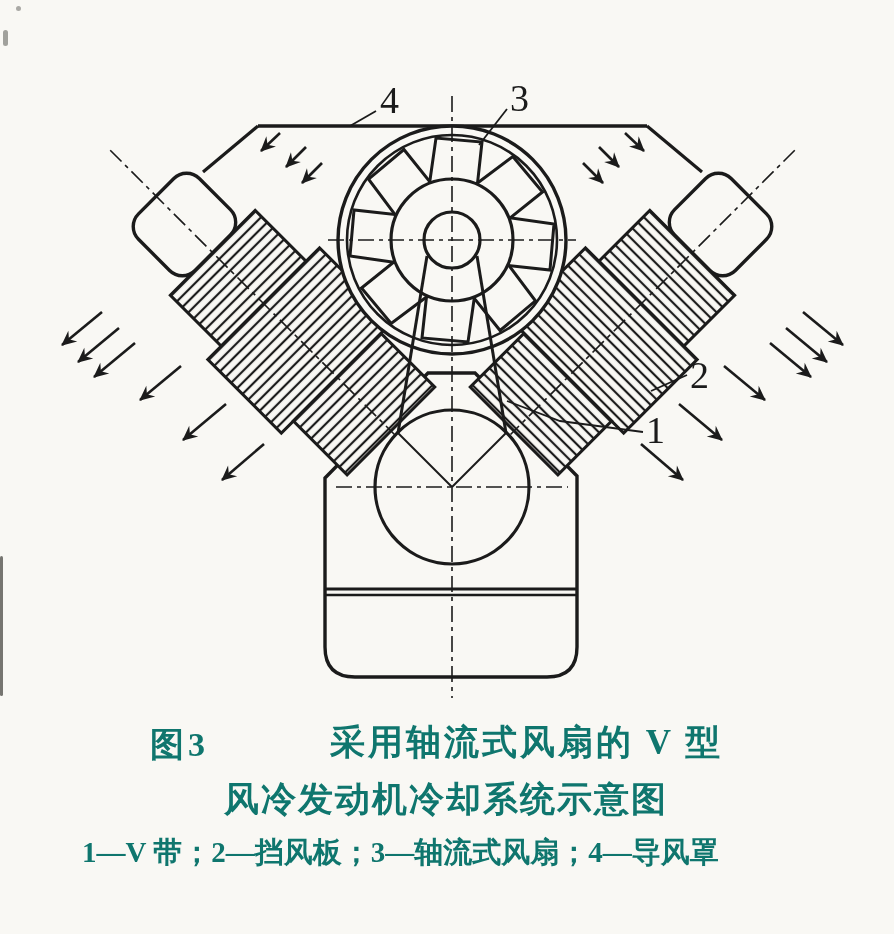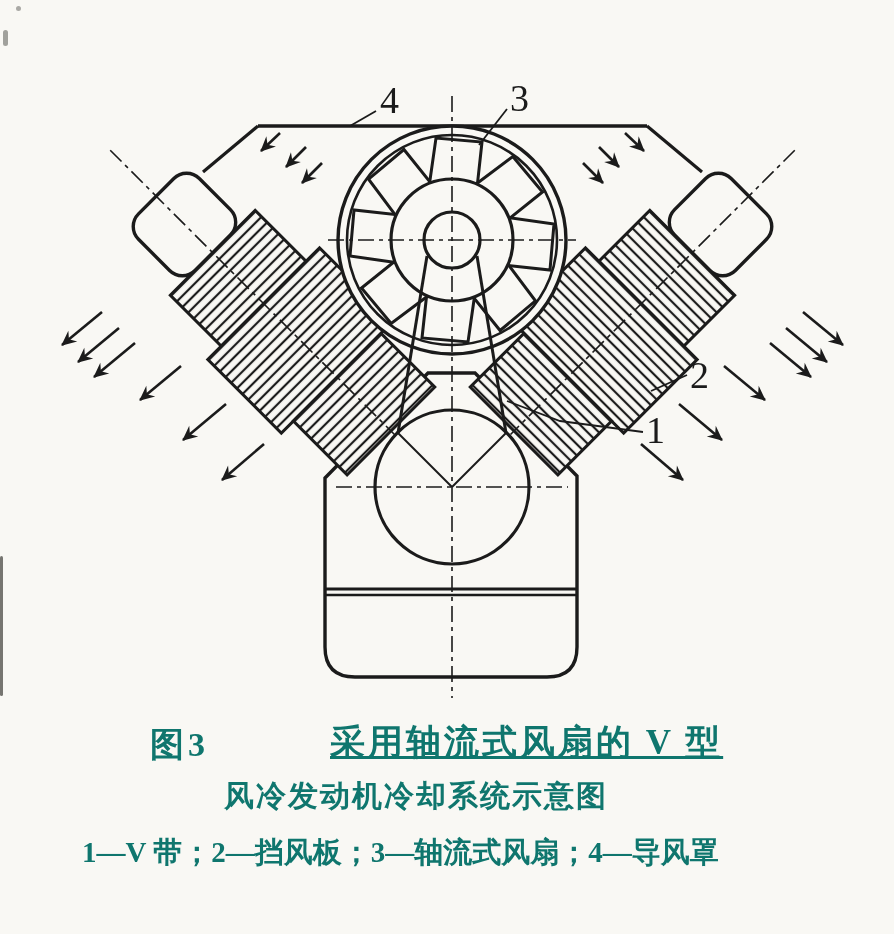--- a/index.html
+++ b/index.html
@@ -4,22 +4,22 @@
 <style>
   html,body{margin:0;padding:0;background:#e8e6e2;}
   .page{
     position:relative;width:894px;height:934px;margin:0 auto;
     background:#f9f8f4;overflow:hidden;
     font-family:"Liberation Serif","DejaVu Serif",serif;color:#1b1b1b;
   }
   .diagram{position:absolute;left:0;top:0;}
   .cap{position:absolute;font-weight:bold;white-space:nowrap;color:#0f766e;}
   .cap-figlabel{left:150px;top:722px;font-size:34px;letter-spacing:4px;}
-  .cap-title1{left:330px;top:719px;font-size:35px;letter-spacing:3px;text-decoration:underline;}
-  .cap-title2{left:224px;top:776px;font-size:30px;letter-spacing:2px;text-align:right;}
+  .cap-title1{left:330px;top:719px;font-size:35px;letter-spacing:3px;}
+  .cap-title2{left:224px;top:776px;font-size:35px;letter-spacing:2px;text-align:right;}
   .cap-legend{left:82px;top:833px;font-size:29px;letter-spacing:0px;}
   .artifact{position:absolute;background:#4a4944;}
   .a1{left:0;top:556px;width:3px;height:140px;opacity:.75;border-radius:2px;}
   .a2{left:3px;top:30px;width:5px;height:16px;opacity:.5;border-radius:3px;}
   .a3{left:16px;top:6px;width:5px;height:5px;opacity:.45;border-radius:50%;}
 </style>
 </head>
 <body>
 
 <div class="page">

